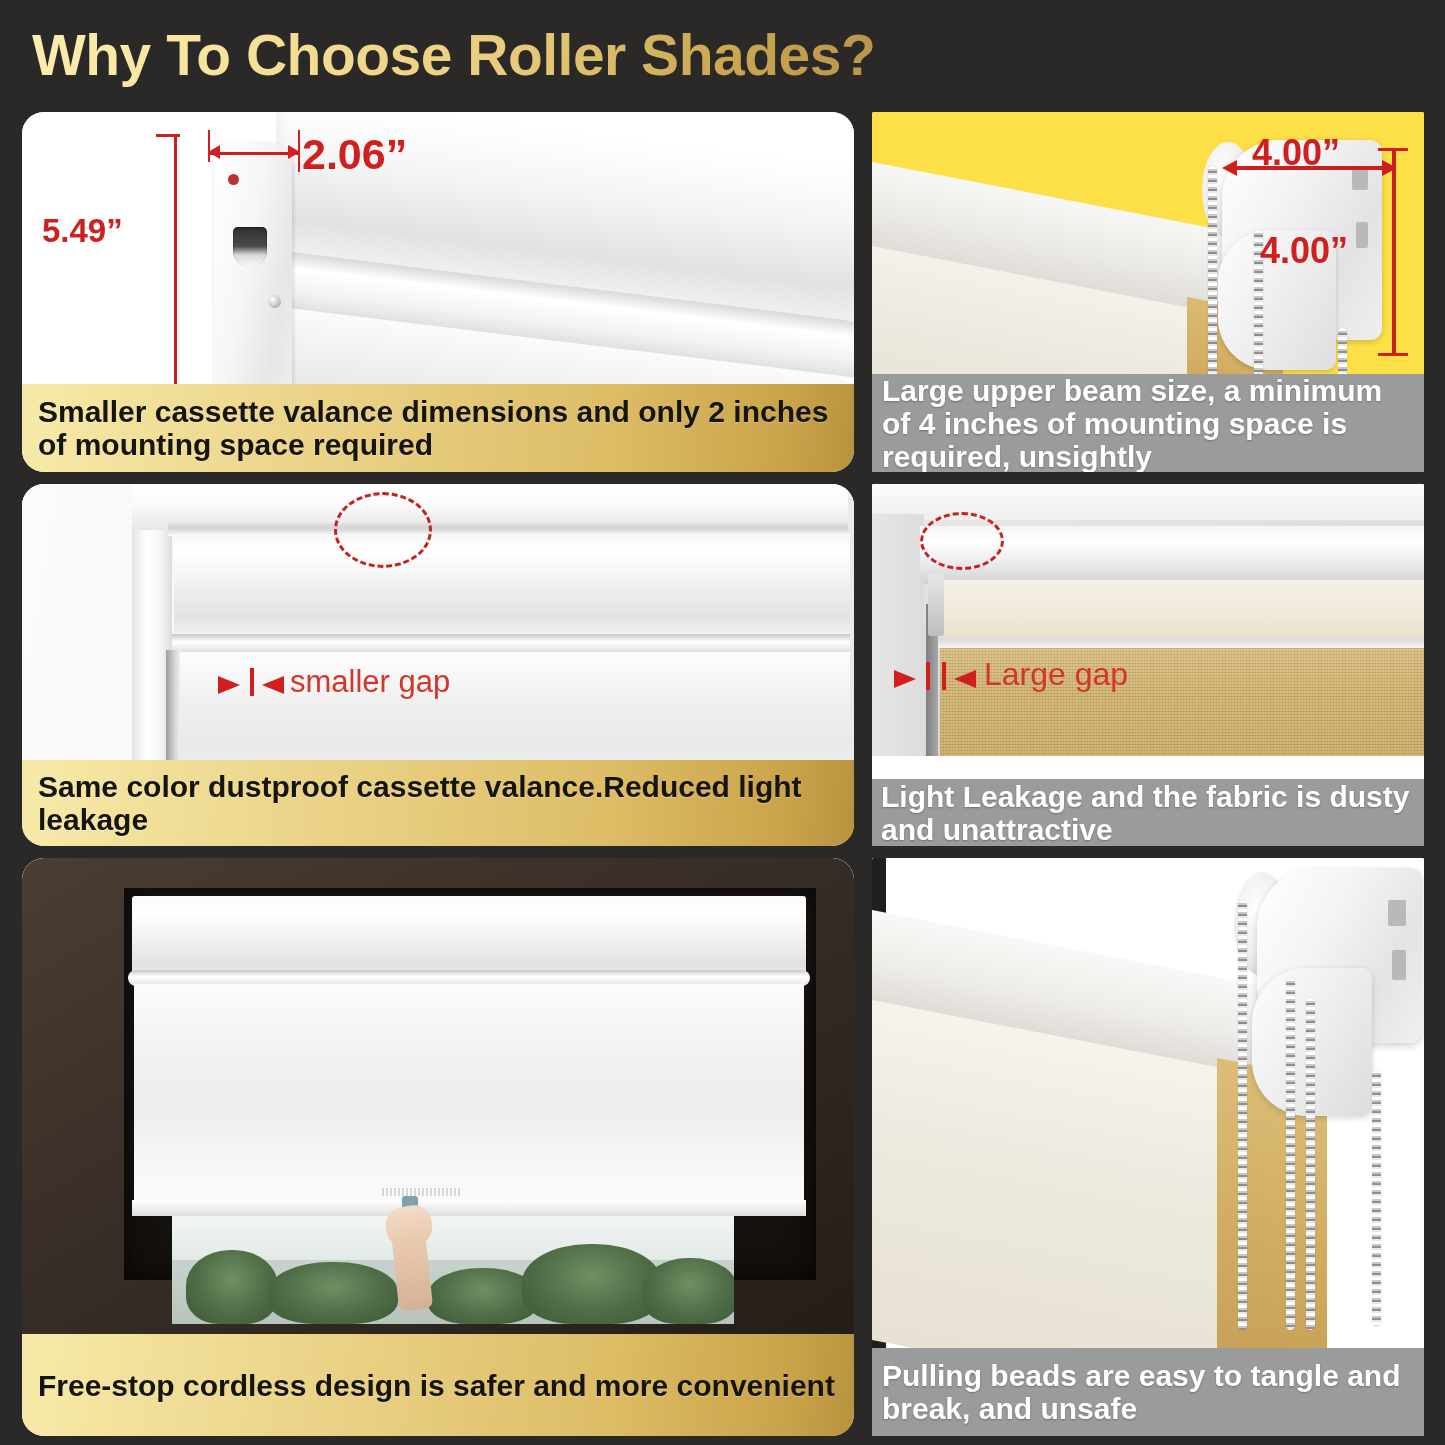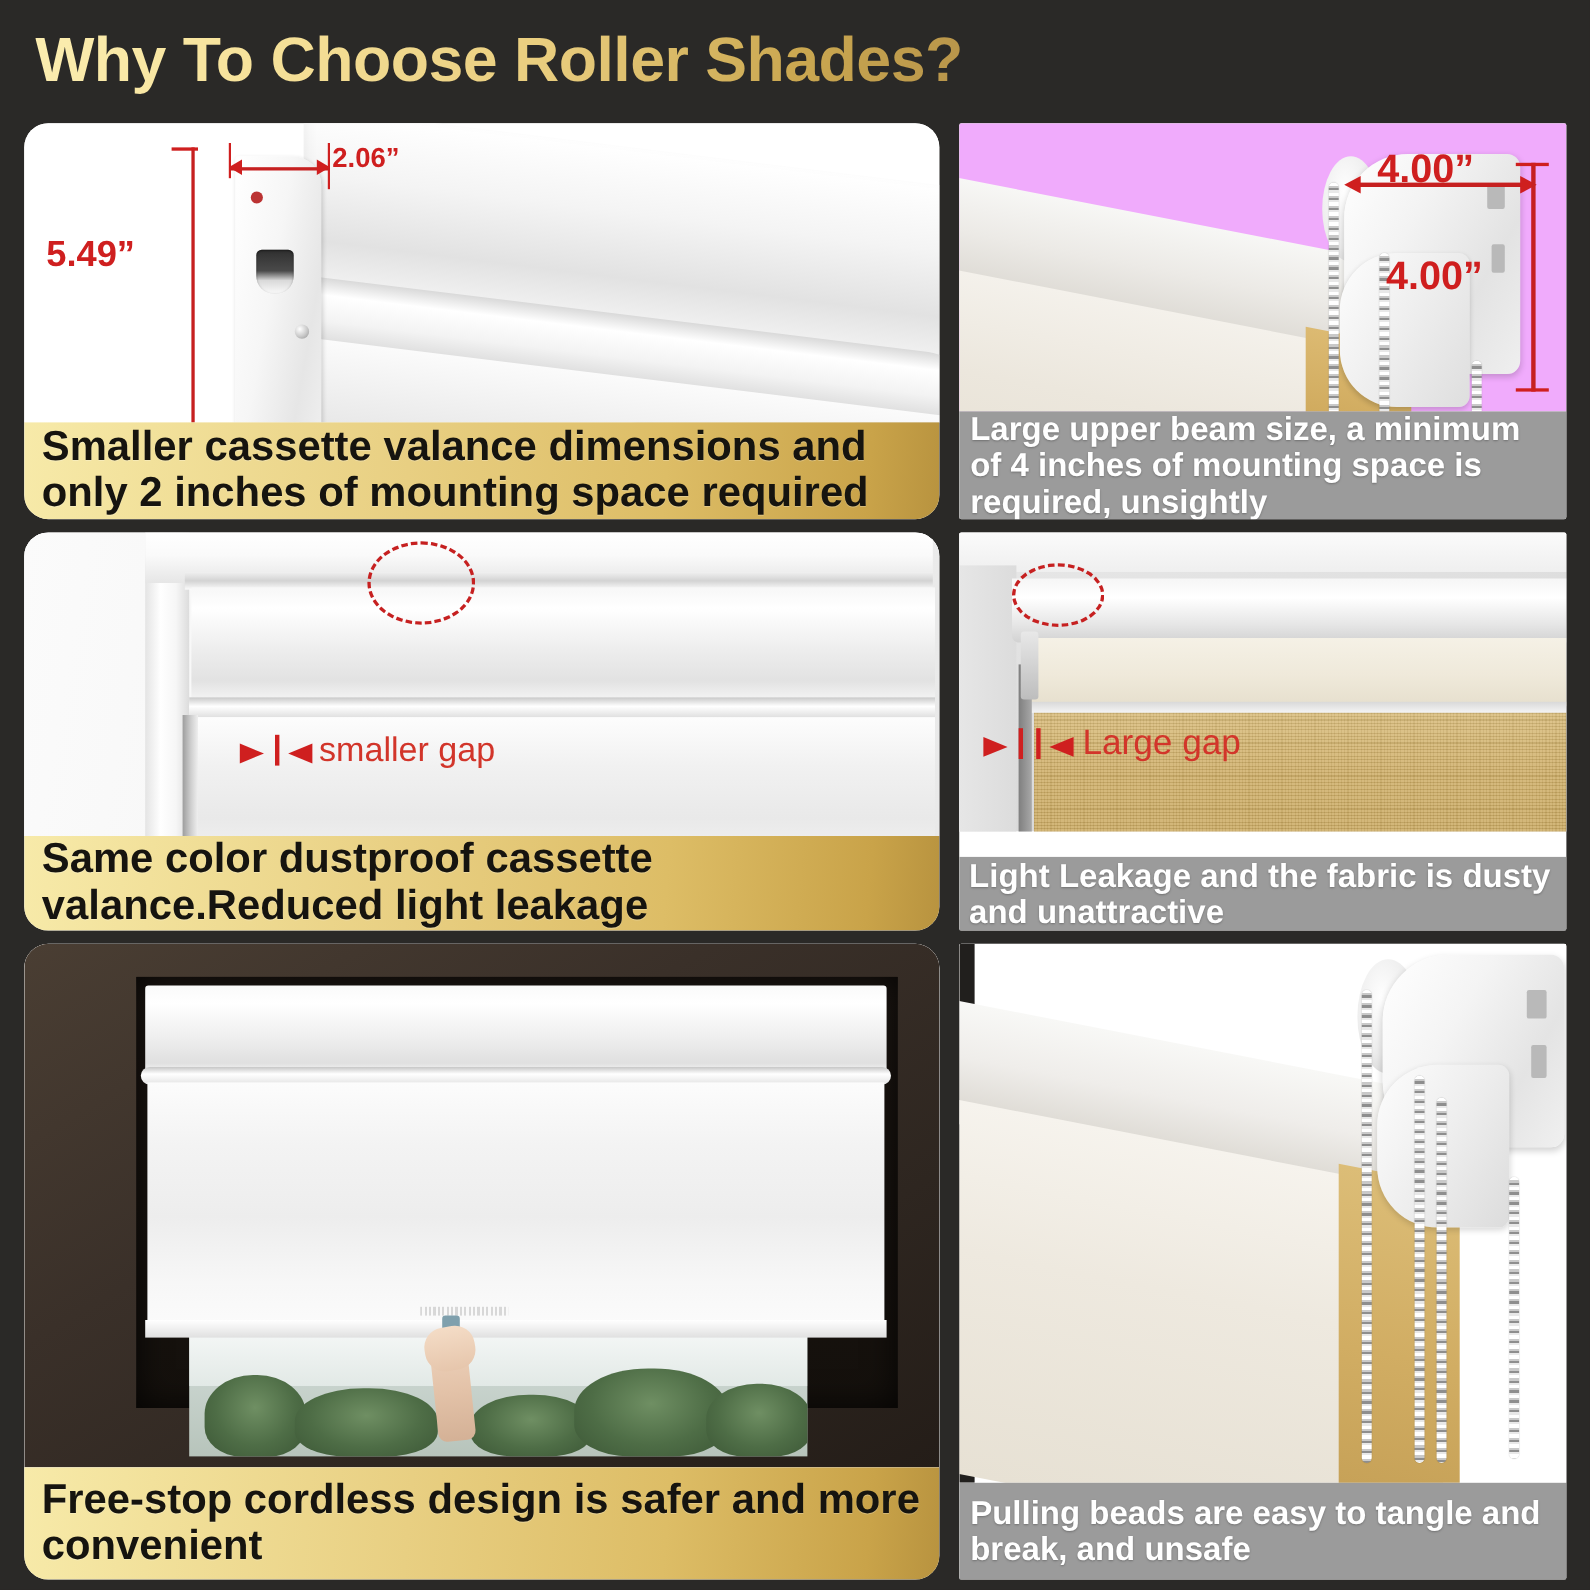--- a/index.html
+++ b/index.html
@@ -41,21 +41,21 @@
   }
   .caption-text{
     font-weight:bold;line-height:1.10;
     width:100%;
   }
   .cap-good{
     background:linear-gradient(95deg,#f7eaa9 0%,#f2e19b 14%,#e8cf82 42%,#ddbd66 70%,#c9a349 92%,#b8933f 100%);
     color:#16140f;
   }
   .cap-good .caption-text{
-    font-size:38px;
+    font-size:30px;
     text-shadow:0 1px 0 rgba(255,255,255,.25);
   }
   .cap-bad{
     background:#9b9b9b;color:#ffffff;
   }
   .cap-bad .caption-text{
     font-size:30px;
     text-shadow:0 1px 2px rgba(0,0,0,.28);
   }
 
@@ -305,34 +305,34 @@
       <div class="slot"></div>
       <div class="screw1"></div>
 
       <div class="bolt"></div>
 
       <div class="tick" style="left:186px;top:18px;width:2px;height:32px;"></div>
       <div class="tick" style="left:276px;top:18px;width:2px;height:42px;"></div>
       <div class="dim-line" style="left:188px;top:40px;width:90px;height:3px;"></div>
       <div class="arrow-l" style="left:186px;top:33px;border-right-width:12px;border-top-width:7px;border-bottom-width:7px;"></div>
       <div class="arrow-r" style="left:266px;top:33px;border-left-width:12px;border-top-width:7px;border-bottom-width:7px;"></div>
-      <div class="dim-label" style="left:280px;top:18px;font-size:25px;">2.06”</div>
+      <div class="dim-label" style="left:280px;top:18px;font-size:43px;">2.06”</div>
 
       <div class="dim-line" style="left:152px;top:22px;width:3px;height:320px;"></div>
       <div class="tick" style="left:134px;top:22px;width:24px;height:3px;"></div>
 
       <div class="dim-label" style="left:20px;top:100px;font-size:33px;">5.49”</div>
     </div>
     <div class="caption cap-good" style="height:88px;padding:0 16px;">
       <div class="caption-text">Smaller cassette valance dimensions and only 2 inches of mounting space required</div>
     </div>
   </div>
 
   <div class="panel right" id="p2" style="left:872px;top:4px;width:552px;height:360px;">
-    <div class="photo" style="height:262px;background:#f0abfc;overflow:hidden;">
+    <div class="photo" style="height:262px;background:#fde047;overflow:hidden;">
       <div class="fabric-top linen"></div>
       <div class="fabric-main linen"></div>
       <div class="fabric-gold"></div>
       <div class="roll-end"></div>
       <div class="bracket"></div>
       <div class="bracket2"></div>
       <div class="notch" style="left:480px;top:56px;width:16px;height:22px;"></div>
       <div class="notch" style="left:484px;top:110px;width:12px;height:26px;"></div>
       <div class="chain" style="left:336px;top:54px;height:212px;"></div>
       <div class="chain" style="left:382px;top:118px;height:148px;"></div>

